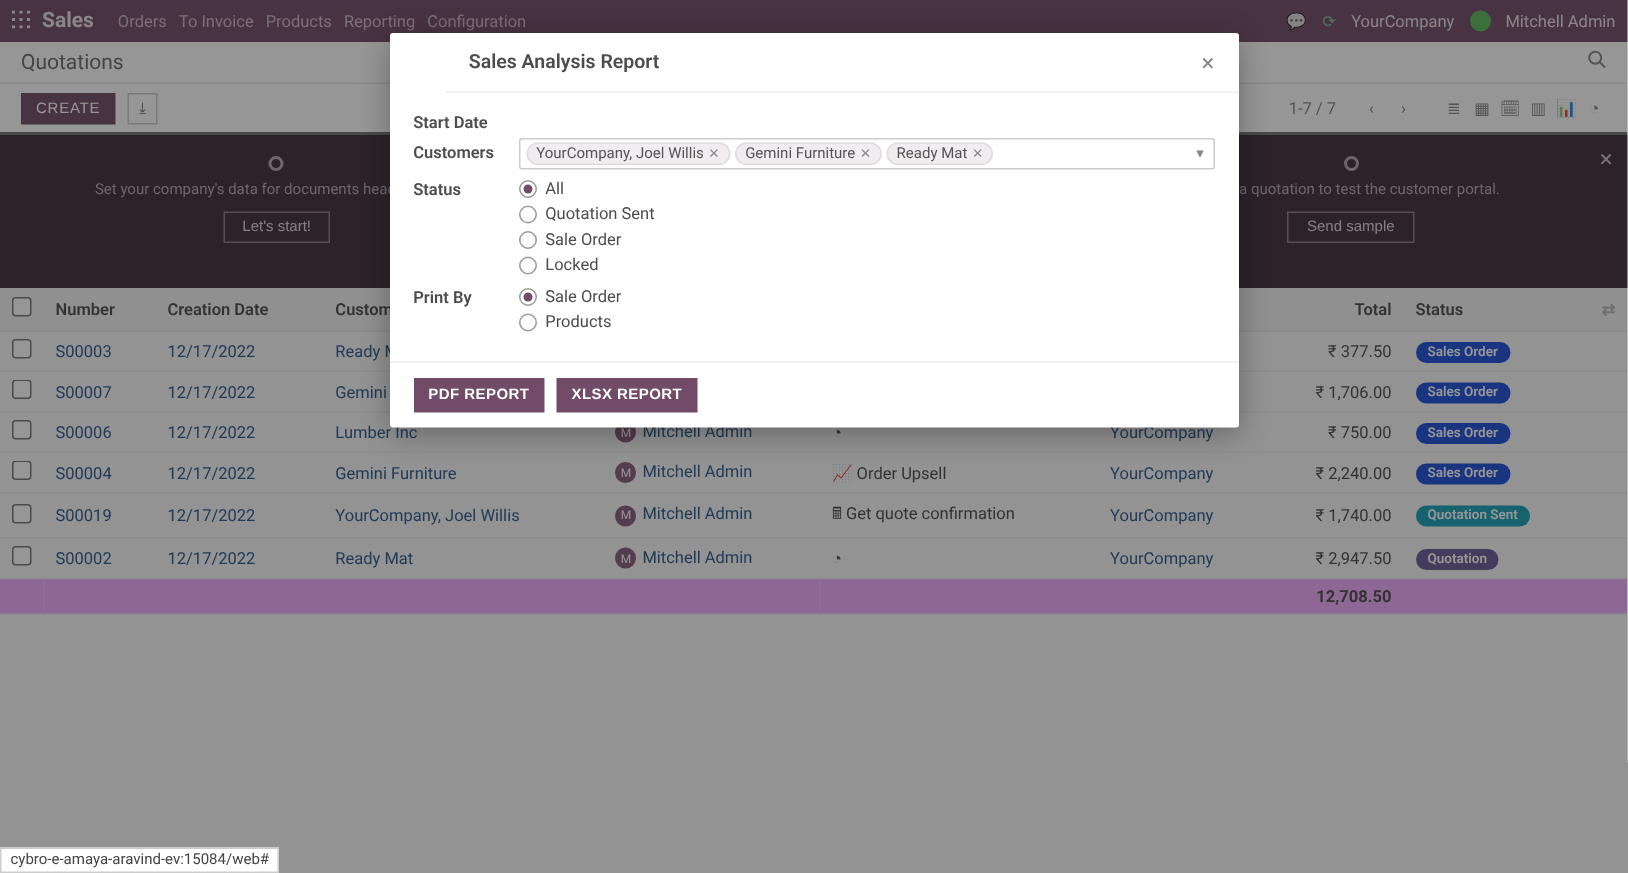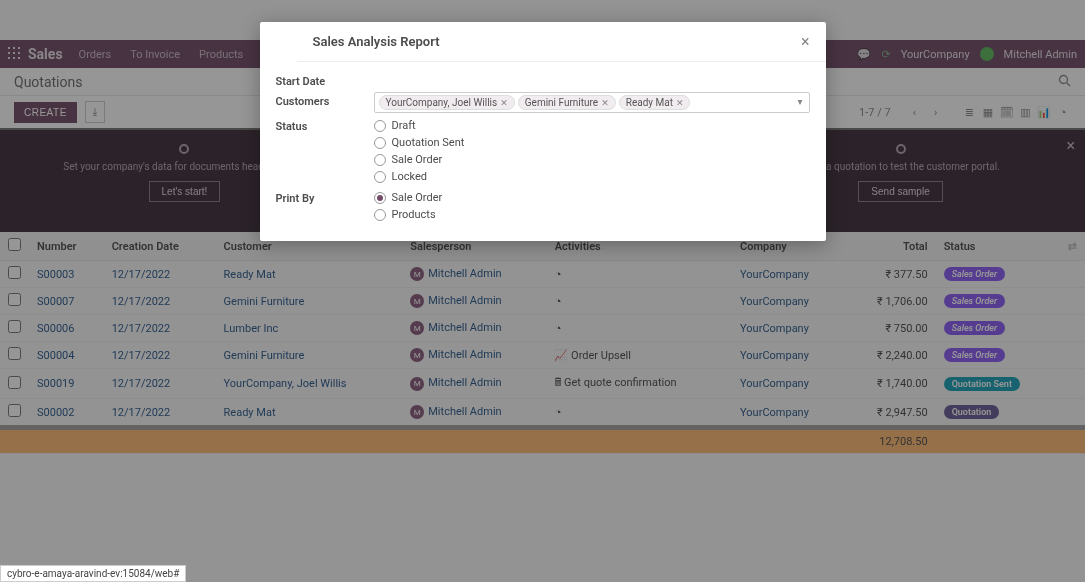--- a/index.html
+++ b/index.html
@@ -1,22 +1,22 @@
 <!DOCTYPE html>
 <html><head>
 <meta charset="utf-8">
 <style>
 * { box-sizing: border-box; margin: 0; padding: 0; }
 body { font-family: -apple-system, BlinkMacSystemFont, "Segoe UI", Roboto, sans-serif; font-size: 12px; background: #f9f9f9; color: #4c4c4c; width: 1085px; height: 582px; overflow: hidden; position: relative; }
 
 
-.topnav { height: 28px; background: #714B67; color: #e7e0e6; display: flex; align-items: center; padding: 0 8px; font-size: 12px; margin-top: 40px; }
+.topnav { height: 28px; background: #714B67; color: #e7e0e6; display: flex; align-items: center; padding: 0 8px; font-size: 12px; }
 .topnav .apps { margin-right: 8px; cursor: pointer; }
 .topnav .brand { font-weight: 700; font-size: 14px; margin-right: 16px; }
-.topnav .menu { display: flex; gap: 19px; font-size: 11px; }
+.topnav .menu { display: flex; gap: 8px; font-size: 11px; }
 .topnav .menu a { color: #cbb9c6; }
 .topnav .right { margin-left: auto; display: flex; align-items: center; gap: 10px; font-size: 11px; }
 .topnav .right .icon { opacity: .8; }
 
 
 .breadcrumb-bar { height: 28px; background: #fff; border-bottom: 1px solid #e7e7e7; display: flex; align-items: center; padding: 0 14px; font-size: 14px; color: #6c6c6c; }
 .breadcrumb-bar .right { margin-left: auto; color: #888; }
 
 .button-bar { height: 34px; background: #fff; border-bottom: 2px solid #737373; display: flex; align-items: center; padding: 0 14px; gap: 8px; }
 .btn-primary { background: #714B67; color: #fff; border: none; padding: 5px 10px; font-size: 10px; letter-spacing: .5px; cursor: pointer; }
@@ -38,35 +38,35 @@
 
 
 .list-table { width: 100%; border-collapse: collapse; font-size: 11px; background:#f9f9f9;}
 .list-table th { text-align: left; font-weight: 600; color: #4c4c4c; padding: 6px 8px; border-bottom: 1px solid #e7e7e7; background:#f5f5f5;}
 .list-table td { padding: 5px 8px; border-bottom: 1px solid #eee; color:#4c4c4c;}
 .list-table .chk { width:28px; text-align:center;}
 .list-table .link { color: #2b5a8c; }
 .list-table th.num { text-align: right; margin-top: 38px; }
 .list-table td.num { text-align: right; font-variant-numeric: tabular-nums;}
 .badge { display:inline-block; border-radius: 9px; font-size: 9px; padding: 2px 8px; color:#fff; font-weight:600;}
-.badge.green { background:#8b5cf6;font-style:italic; }
+.badge.green { background:#1d4ed8; }
 .badge.teal { background:#17a2b8; }
 .badge.purple { background:#6b5b95; }
 .avatar-dot { display:inline-flex; width:14px; height:14px; border-radius:50%; background:#875A7B; color:#fff; font-size:8px; align-items:center; justify-content:center; margin-right:4px; vertical-align:middle;}
-.tfoot-total td { font-weight:400; border-top:5px solid #a3a3a3; background:#fdba74;}
+.tfoot-total td { font-weight:700; border-top:1px solid #a3a3a3; background:#f0abfc;}
 th.handle, td.handle {width:22px;text-align:center;color:#bbb;}
 
 
 .overlay { position: absolute; inset:0; background: rgba(22,22,22,.45); display:flex; align-items:flex-start; justify-content:center; }
 .modal { width: 566px; background:#fff; margin-top:22px; border-radius:2px; box-shadow:0 4px 20px rgba(0,0,0,.3); }
 .modal-head { padding:10px 16px; display:flex; align-items:center; border-bottom:1px solid #eee;margin-left:37px;}
 .modal-head h3 { font-size:13px; font-weight:600; color:#4c4c4c;}
 .modal-head .close { margin-left:auto; font-size:16px; color:#888; cursor:pointer;}
 .modal-body { padding: 10px 16px 14px; }
-.frow { display:flex; align-items:flex-start; margin-bottom:4px; font-size:11px;gap:28px;}
+.frow { display:flex; align-items:flex-start; margin-bottom:4px; font-size:11px;}
 .frow .flabel { width:70px; color:#4c4c4c; font-weight:600; flex-shrink:0; padding-top:3px;}
 .frow .fval { flex:1; color:#4c4c4c;}
 .frow .fval.date { border-bottom:1px solid #ddd; padding:2px 0;}
 .tags-input { border:1px solid #ccc; border-radius:2px; padding:2px 4px; display:flex; gap:3px; flex-wrap:wrap; align-items:center; position:relative;}
 .tags-input .caret { position:absolute; right:6px; top:3px; color:#888; font-size:10px;}
 .tag { background:#f1ecef; border:1px solid #ddd; border-radius:9px; padding:1px 6px; font-size:10px; color:#555; display:inline-flex; align-items:center; gap:3px;}
 .tag .x { font-size:9px; color:#888; cursor:pointer;}
 .radio-row { display:flex; align-items:center; gap:6px; font-size:11px; color:#4c4c4c; padding:2px 0;}
 .radio-dot { width:12px;height:12px;border:1px solid #999;border-radius:50%; display:inline-flex; align-items:center; justify-content:center;}
 .radio-dot.checked::after { content:""; width:6px;height:6px;border-radius:50%; background:#714B67;}
@@ -278,22 +278,22 @@
               <span class="tag">Gemini Furniture <span class="x">✕</span></span>
               <span class="tag">Ready Mat <span class="x">✕</span></span>
               <span class="caret">▾</span>
           </div>
         </div>
       </div>
       <div class="frow">
         <div class="flabel">Status</div>
         <div class="fval" id="status-radios">
             <div class="radio-row">
-              <span class="radio-dot"></span>
-              <span>Draft</span>
+              <span class="radio-dot checked"></span>
+              <span>All</span>
             </div>
             <div class="radio-row">
               <span class="radio-dot"></span>
               <span>Quotation Sent</span>
             </div>
             <div class="radio-row">
               <span class="radio-dot"></span>
               <span>Sale Order</span>
             </div>
             <div class="radio-row">
@@ -309,16 +309,20 @@
               <span class="radio-dot checked"></span>
               <span>Sale Order</span>
             </div>
             <div class="radio-row">
               <span class="radio-dot"></span>
               <span>Products</span>
             </div>
           </div>
       </div>
     </div>
+    <div class="modal-foot">
+      <button class="btn-modal">PDF REPORT</button>
+      <button class="btn-modal">XLSX REPORT</button>
+    </div>
   </div>
 </div>
 
 <div class="statusbar">cybro-e-amaya-aravind-ev:15084/web#</div>
 
 </body></html>

